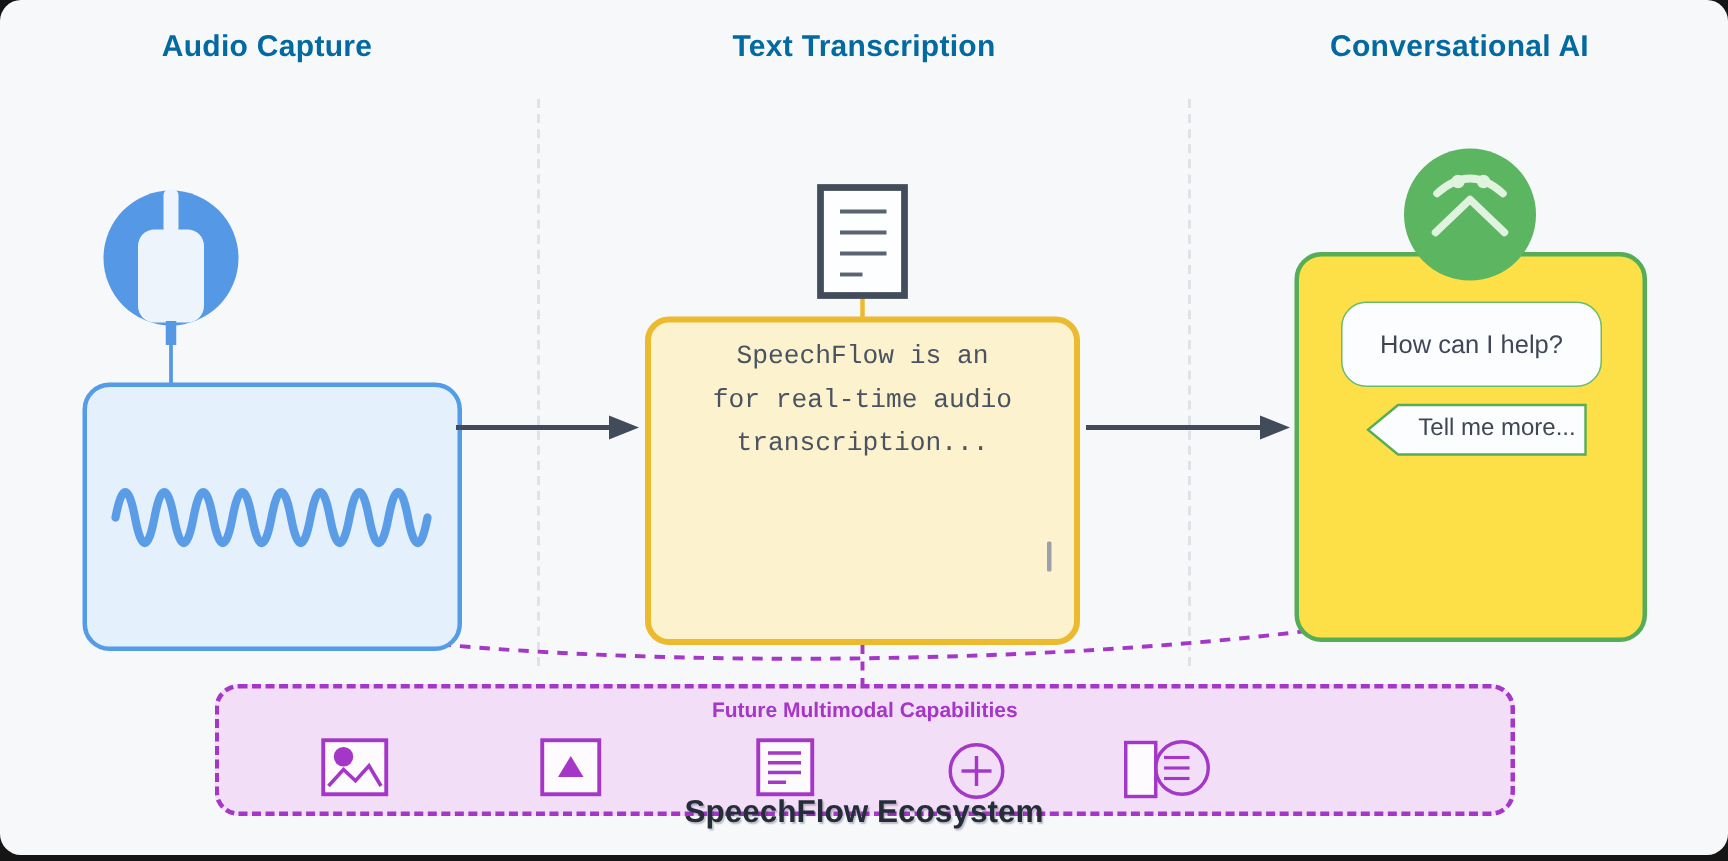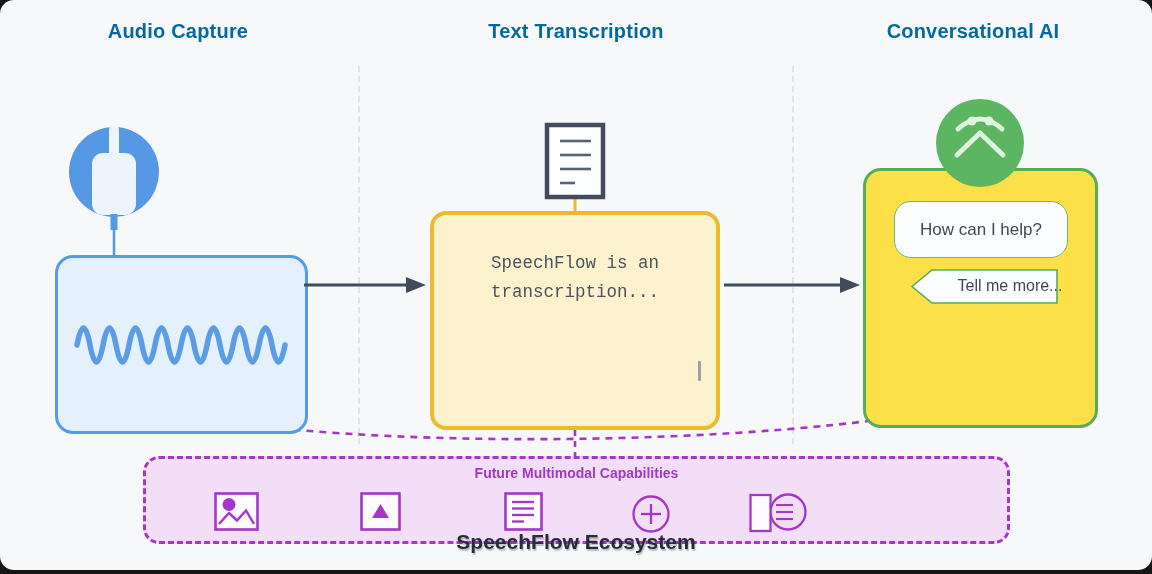--- a/index.html
+++ b/index.html
@@ -27,21 +27,21 @@
     background:#e4f0fb;border:3px solid #549be8;border-radius:18px;
     display:flex;align-items:center;justify-content:center;
   }
   
   .text-box{
     left:430px;top:211px;width:290px;height:219px;
     background:#fcf2cd;border:4px solid #ecba2e;border-radius:16px;
     box-sizing:border-box;
   }
   .text-box-inner{
-    margin-top:34px;text-align:center;
+    margin-top:9px;text-align:center;
     font-family:"Liberation Mono", monospace;
     font-size:17.5px;line-height:29px;color:#4a5361;
   }
   .text-cursor{
     left:264px;top:146px;width:3px;height:20px;background:#9aa1ab;border-radius:1px;
   }
   
   .chat-box{
     left:863px;top:168px;width:235px;height:260px;
     background:#fde047;border:3px solid #55ad57;border-radius:18px;
@@ -51,21 +51,21 @@
   .bubble{
     background:#fcfdfe;border:1.5px solid #6cbb6c;border-radius:17px;
     color:#3f4756;display:flex;align-items:center;justify-content:center;
     text-align:center;
   }
   .bubble-1{left:28px;top:30px;width:172px;height:55px;font-size:17px;}
   .bubble-3{left:28px;top:144px;width:172px;height:86px;font-size:16px;line-height:21px;}
   .bubble-3 span{display:block;max-width:150px;}
   .bubble-2-wrap{left:44px;top:98px;width:150px;height:36px;}
   .bubble-2-label{
-    position:absolute;left:38px;top:0;width:124px;height:34px;
+    position:absolute;left:26px;top:0;width:124px;height:34px;
     display:flex;align-items:center;justify-content:center;
     font-size:16px;color:#3f4756;
   }
   
   .future-box{
     left:143px;top:456px;width:867px;height:88px;
     background:#f2dff7;border:3px dashed #a436c8;border-radius:16px;
     box-sizing:border-box;z-index:1;
   }
   .future-title{
@@ -121,20 +121,21 @@
     <rect x="4" y="3" width="56" height="72" fill="#fdfeff" stroke="#434c5b" stroke-width="4.5"></rect>
     <line x1="17" y1="19" x2="48" y2="19" stroke="#5a6372" stroke-width="2.6"></line>
     <line x1="17" y1="33" x2="48" y2="33" stroke="#5a6372" stroke-width="2.6"></line>
     <line x1="17" y1="47" x2="48" y2="47" stroke="#5a6372" stroke-width="2.6"></line>
     <line x1="17" y1="61" x2="32" y2="61" stroke="#5a6372" stroke-width="2.6"></line>
   </svg>
 
   <div class="abs text-box">
     <div class="text-box-inner">
       <div>SpeechFlow is an</div>
+      <div>for real-time audio</div>
       <div>transcription...</div>
     </div>
     <div class="abs text-cursor"></div>
   </div>
 
   <svg class="abs" style="left:722px;top:270px;" width="145" height="30">
     <line x1="2" y1="15" x2="120" y2="15" stroke="#414b5a" stroke-width="3.2"></line>
     <polygon points="118,7 138,15 118,23" fill="#414b5a"></polygon>
   </svg>
 

